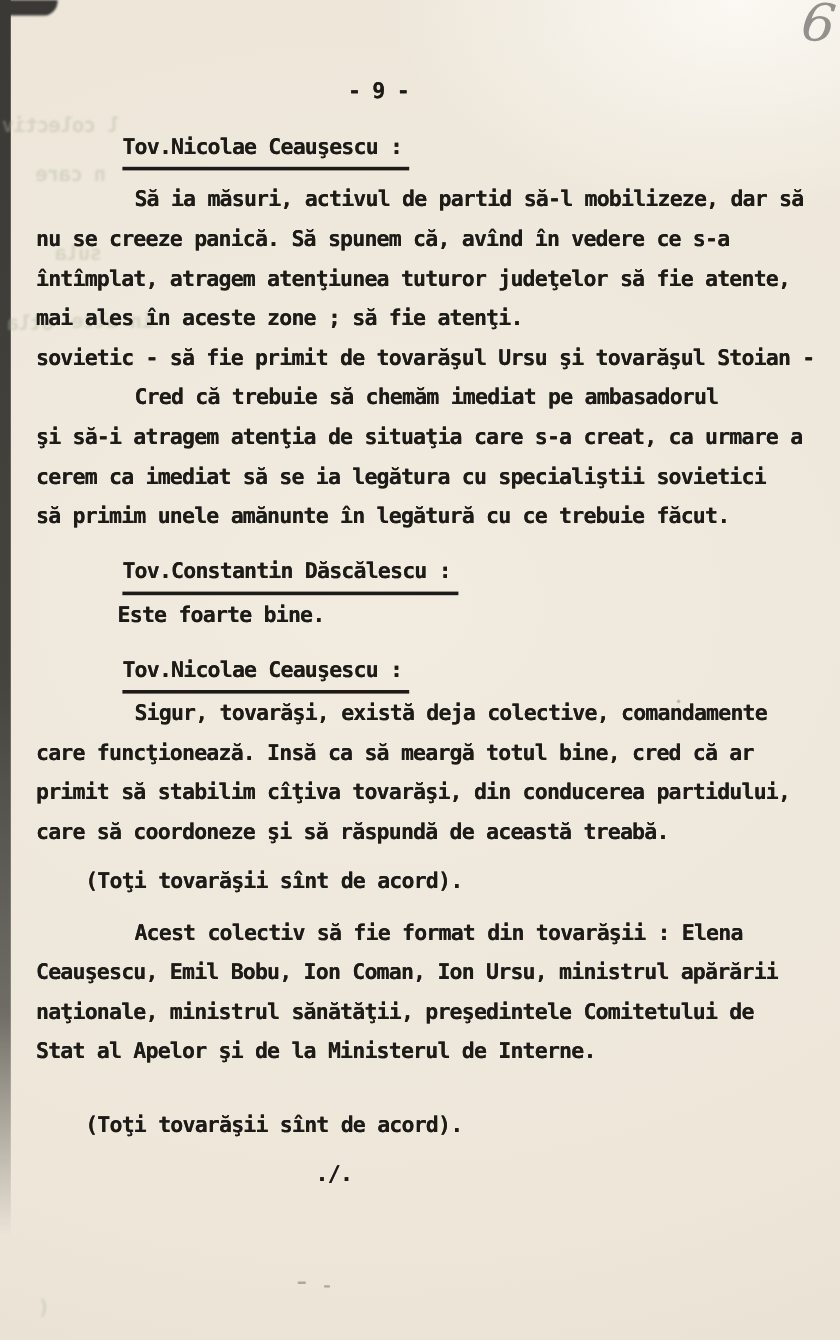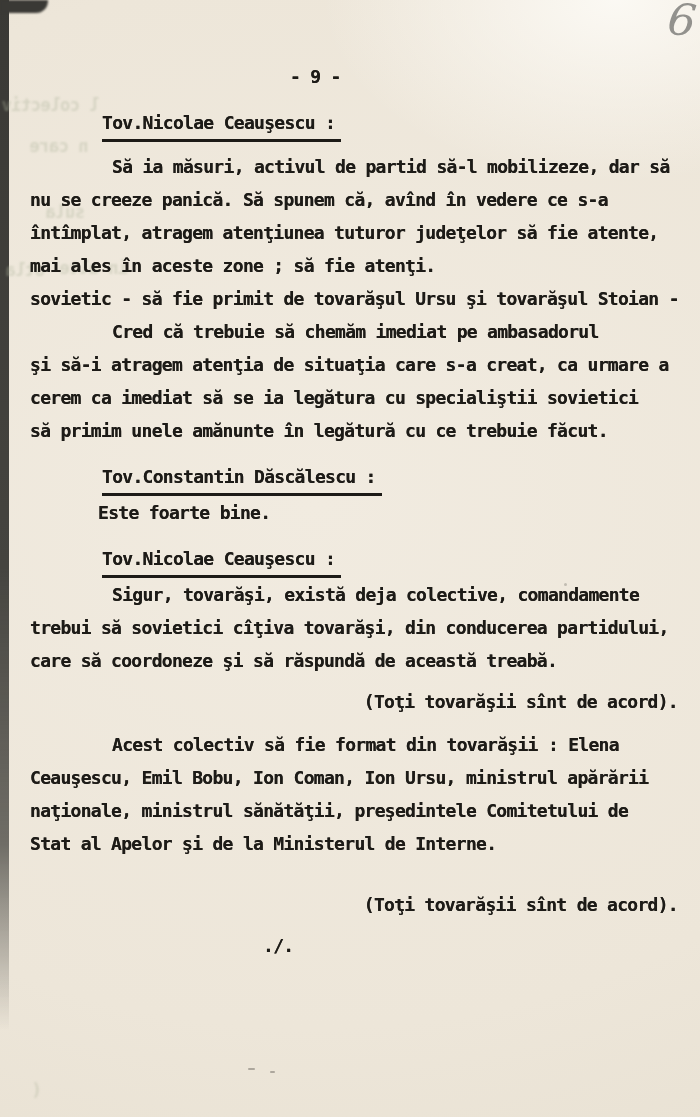--- a/index.html
+++ b/index.html
@@ -29,21 +29,21 @@
     position:absolute;left:30px;top:60px;width:648px;
     font:700 18px/33px "DejaVu Sans Mono", monospace;
     letter-spacing:-0.7px;color:#1d1b17;white-space:nowrap;
     text-shadow:0 0 .5px rgba(29,27,23,.85);
   }
   .b{margin:0;}
   .b-pagenum{margin-left:260px;}
   .b-heading{margin-top:13px;margin-left:72px;}
   .hl{display:inline-block;line-height:26px;padding:0 6px 3px 0;border-bottom:3px solid #1d1b17;}
   .b-line{margin-left:68px;}
-  .b-ack{margin-left:41px;text-align:right;}
+  .b-ack{margin-left:41px;}
   .b-closing{margin-left:233px;}
   .tline.first{padding-left:82px;}
   
   #doc .b:nth-child(3){margin-top:8px;}
   #doc .b:nth-child(9){margin-top:8px;}
   #doc .b:nth-child(10){margin-top:10px;}
   #doc .b:nth-child(11){margin-top:28px;}
   #doc .b:nth-child(12){margin-top:8px;}
   #doc .b:nth-child(13){margin-top:26px;}
   
@@ -97,21 +97,22 @@
         <div class="tline first">Cred că trebuie să chemăm imediat pe ambasadorul</div>
         <div class="tline">şi să-i atragem atenţia de situaţia care s-a creat, ca urmare a</div>
         <div class="tline">cerem ca imediat să se ia legătura cu specialiştii sovietici</div>
         <div class="tline">să primim unele amănunte în legătură cu ce trebuie făcut.</div>
       </div>
       <div class="b b-heading"><span class="hl">Tov.Constantin Dăscălescu :</span></div>
       <div class="b b-line"><span>Este foarte bine.</span></div>
       <div class="b b-heading"><span class="hl">Tov.Nicolae Ceauşescu :</span></div>
       <div class="b b-para">
         <div class="tline first">Sigur, tovarăşi, există deja colective, comandamente</div>
-        <div class="tline">trebui să sovietici cîţiva tovarăşi, din conducerea partidului,</div>
+        <div class="tline">care funcţionează. Insă ca să meargă totul bine, cred că ar</div>
+        <div class="tline">primit să stabilim cîţiva tovarăşi, din conducerea partidului,</div>
         <div class="tline">care să coordoneze şi să răspundă de această treabă.</div>
       </div>
       <div class="b b-ack"><span>(Toţi tovarăşii sînt de acord).</span></div>
       <div class="b b-para">
         <div class="tline first">Acest colectiv să fie format din tovarăşii : Elena</div>
         <div class="tline">Ceauşescu, Emil Bobu, Ion Coman, Ion Ursu, ministrul apărării</div>
         <div class="tline">naţionale, ministrul sănătăţii, preşedintele Comitetului de</div>
         <div class="tline">Stat al Apelor şi de la Ministerul de Interne.</div>
       </div>
       <div class="b b-ack"><span>(Toţi tovarăşii sînt de acord).</span></div>

